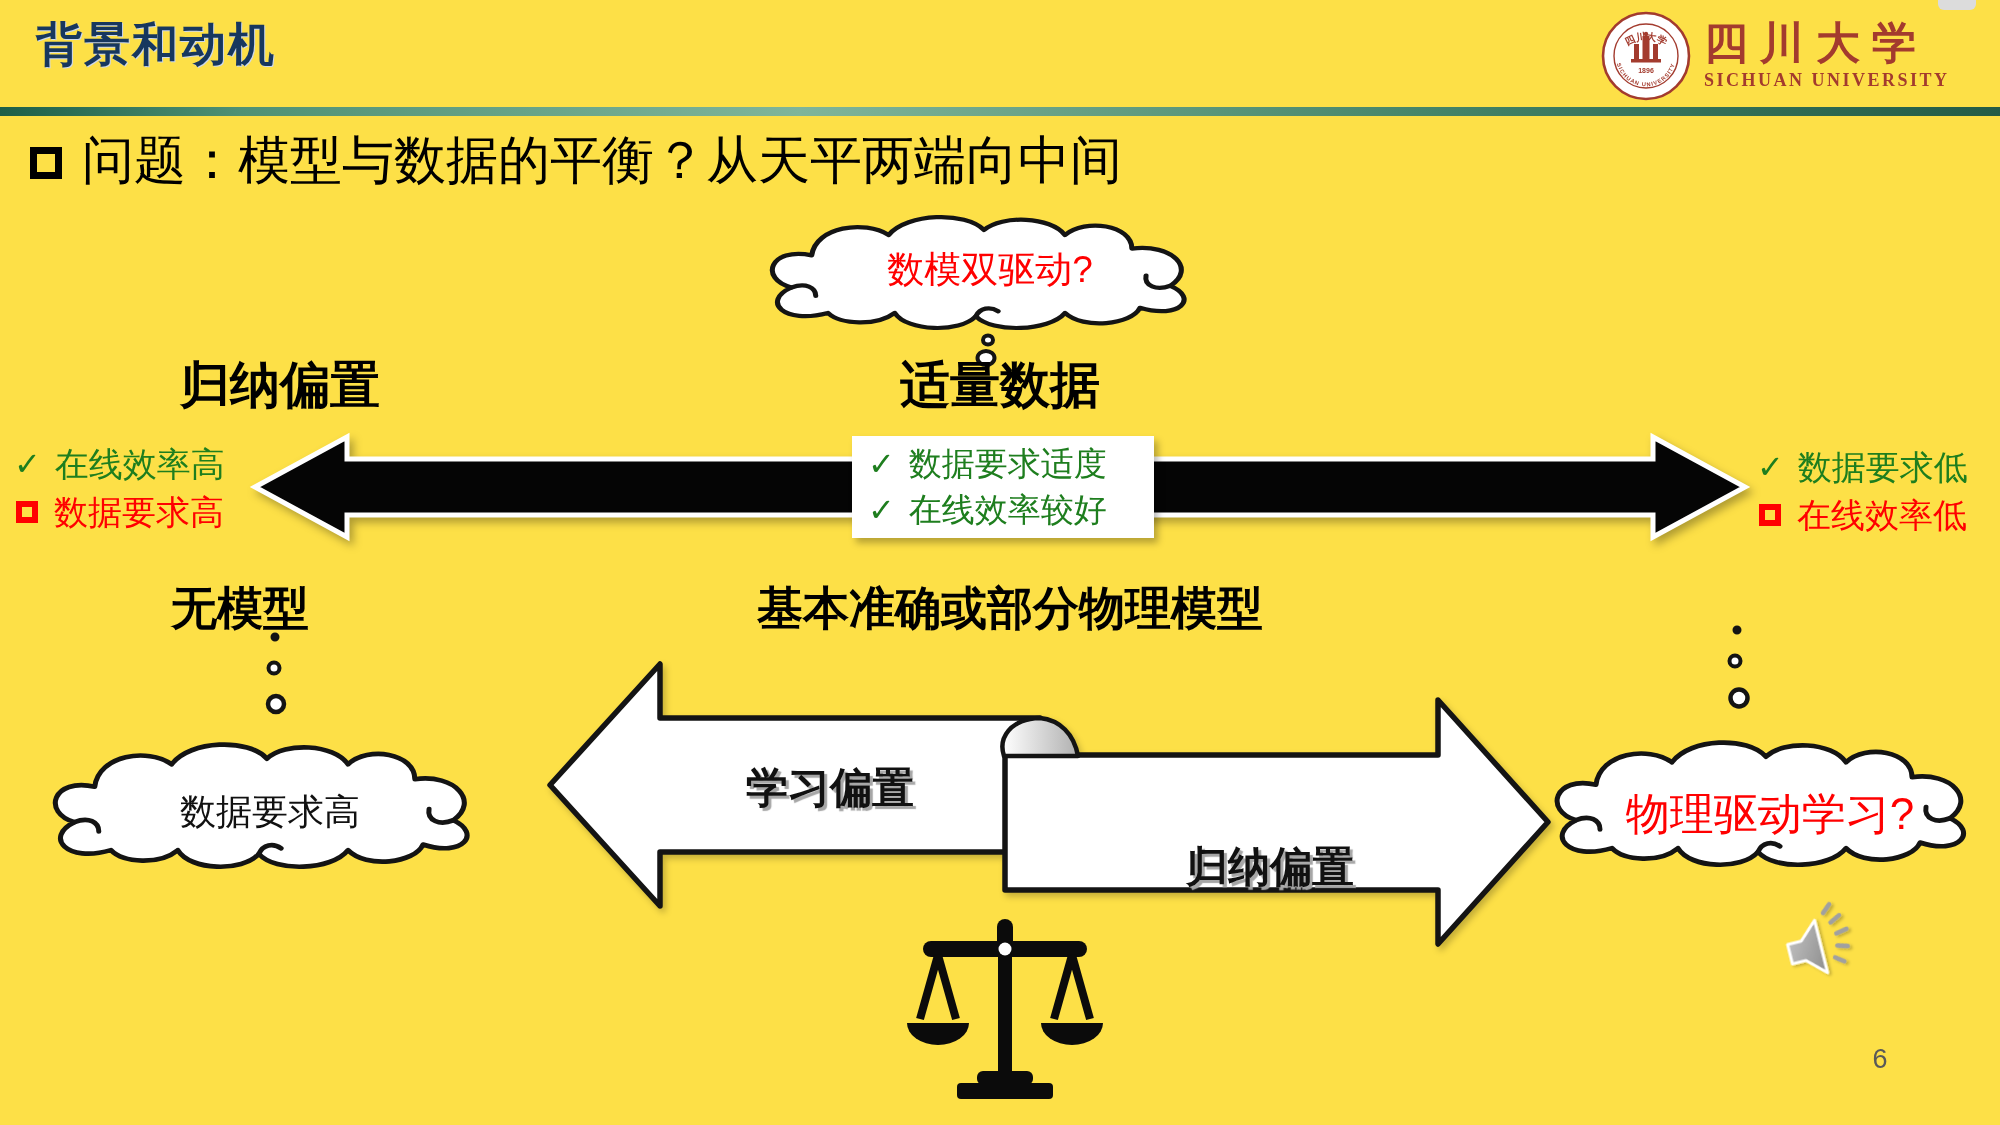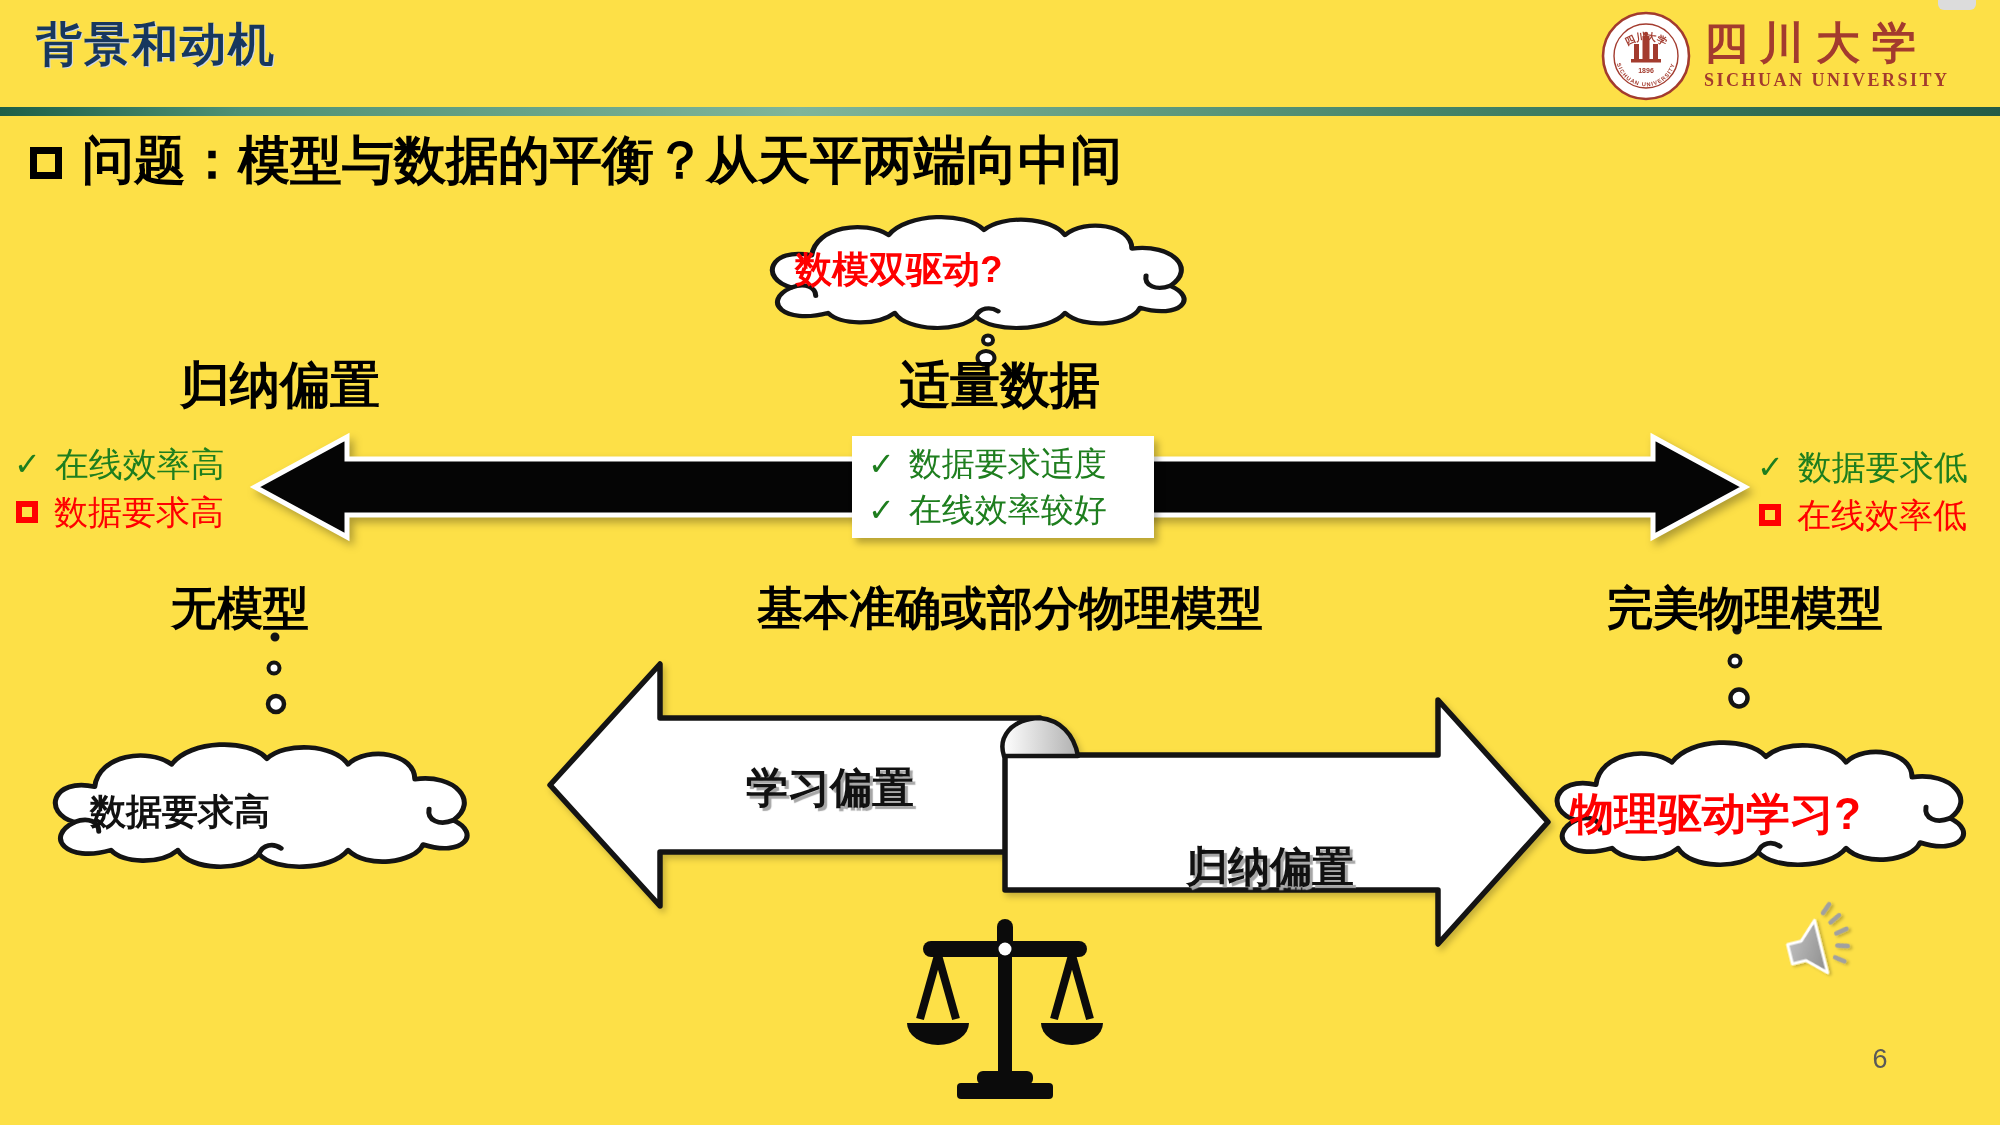--- a/index.html
+++ b/index.html
@@ -11,37 +11,37 @@
   
   .page-title{left:36px;top:14px;font-size:46px;font-weight:800;color:#17375e;letter-spacing:2px;text-shadow:1px 1px 0 #cdd8ea;}
   .divider{left:0;top:107px;width:2000px;height:9px;
     background:linear-gradient(90deg,#1d5f47 0%,#4f9174 12%,#7fb59a 40%,#3f7f63 75%,#245c46 100%);}
   .ui-notch{left:1938px;top:0;width:38px;height:10px;background:#dcdcdc;border-radius:0 0 6px 6px;}
   .logo{left:1600px;top:10px;width:400px;height:92px;display:flex;align-items:center;}
   .logo-text{margin-left:12px;}
   .logo-cn{font-size:44px;font-weight:800;color:#a33b2e;letter-spacing:12px;line-height:46px;font-family:"Liberation Serif","DejaVu Serif",serif;}
   .logo-en{font-size:18px;font-weight:700;color:#a33b2e;letter-spacing:2.5px;margin-top:3px;font-family:"Liberation Serif","DejaVu Serif",serif;}
   
-  .heading{left:30px;top:126px;display:flex;align-items:center;gap:20px;font-size:52px;font-weight:700;color:#000;}
+  .heading{left:30px;top:126px;display:flex;align-items:center;gap:20px;font-size:52px;font-weight:400;color:#000;}
   .sq-black{width:32px;height:32px;border:7px solid #000;box-sizing:border-box;flex:0 0 auto;margin-top:4px;}
   
   .biglabel{font-weight:800;color:#000;text-align:center;font-size:50px;}
   .modlabel{font-weight:800;color:#000;text-align:center;font-size:46px;}
   
   .items{display:flex;flex-direction:column;gap:8px;}
   .item{display:flex;align-items:center;gap:14px;font-size:34px;line-height:40px;}
   .item .chk{font-weight:800;font-size:32px;color:#1e7e1e;}
   .item.green{color:#1e7e1e;}
   .item.red{color:#ff0000;}
   .sq-red{width:22px;height:22px;border:6px solid #ff0000;box-sizing:border-box;flex:0 0 auto;margin:0 2px;}
   .center-box{left:852px;top:436px;width:302px;height:102px;background:#ffffff;
     box-shadow:4px 5px 7px rgba(0,0,0,.28);display:flex;flex-direction:column;justify-content:center;gap:6px;padding-left:16px;box-sizing:border-box;}
   .center-box .item{font-size:33px;line-height:40px;}
   
-  .cloudtext{font-weight:700;}
+  .cloudtext{font-weight:400;text-align:center;}
   .red-t{color:#ff0000;}
   .shadow-svg{filter:drop-shadow(4px 5px 4px rgba(0,0,0,.30));}
   .soft-svg{filter:drop-shadow(3px 4px 3px rgba(0,0,0,.22));}
   .ribbon-label{font-size:42px;font-weight:800;color:#111;text-align:center;text-shadow:3px 3px 1px #a6a6a6;}
   .page-num{left:1850px;top:1044px;width:60px;text-align:center;font-size:27px;color:#595959;}
 </style>
 </head>
 <body>
 
 <div class="slide">
@@ -145,21 +145,20 @@
       <span>数据要求低</span>
     </div>
     <div class="item red">
       <span class="sq-red"></span>
       <span>在线效率低</span>
     </div>
   </div>
 
   <div class="abs modlabel" style="left:90px;top:578px;width:300px;">无模型</div>
   <div class="abs modlabel" style="left:710px;top:578px;width:600px;">基本准确或部分物理模型</div>
-  <div class="abs modlabel" style="left:1580px;top:578px;width:330px;">完美物理模型</div>
 
   <svg class="abs" style="left:38px;top:740px;" width="466" height="140" viewBox="0 0 460 150" preserveAspectRatio="none">
     <g fill="#ffffff" stroke="#141414" stroke-width="5" stroke-linecap="round" stroke-linejoin="round">
       <path d="M 72,118 C 28,132 6,104 36,88 C 4,78 14,40 56,50 C 60,16 108,8 132,26 C 150,0 208,-2 226,20
                C 244,2 292,4 306,26 C 326,6 372,14 372,42 C 412,36 436,66 410,86 C 438,100 420,126 380,112
                C 372,132 324,138 306,118 C 290,140 234,142 218,122 C 202,142 150,140 138,118 C 120,134 84,132 72,118 Z"></path>
       <path d="M 36,88 C 50,82 60,88 60,98" fill="none"></path>
       <path d="M 410,86 C 396,92 384,86 386,74" fill="none"></path>
       <path d="M 218,122 C 222,112 232,110 240,116" fill="none"></path>
     </g>

